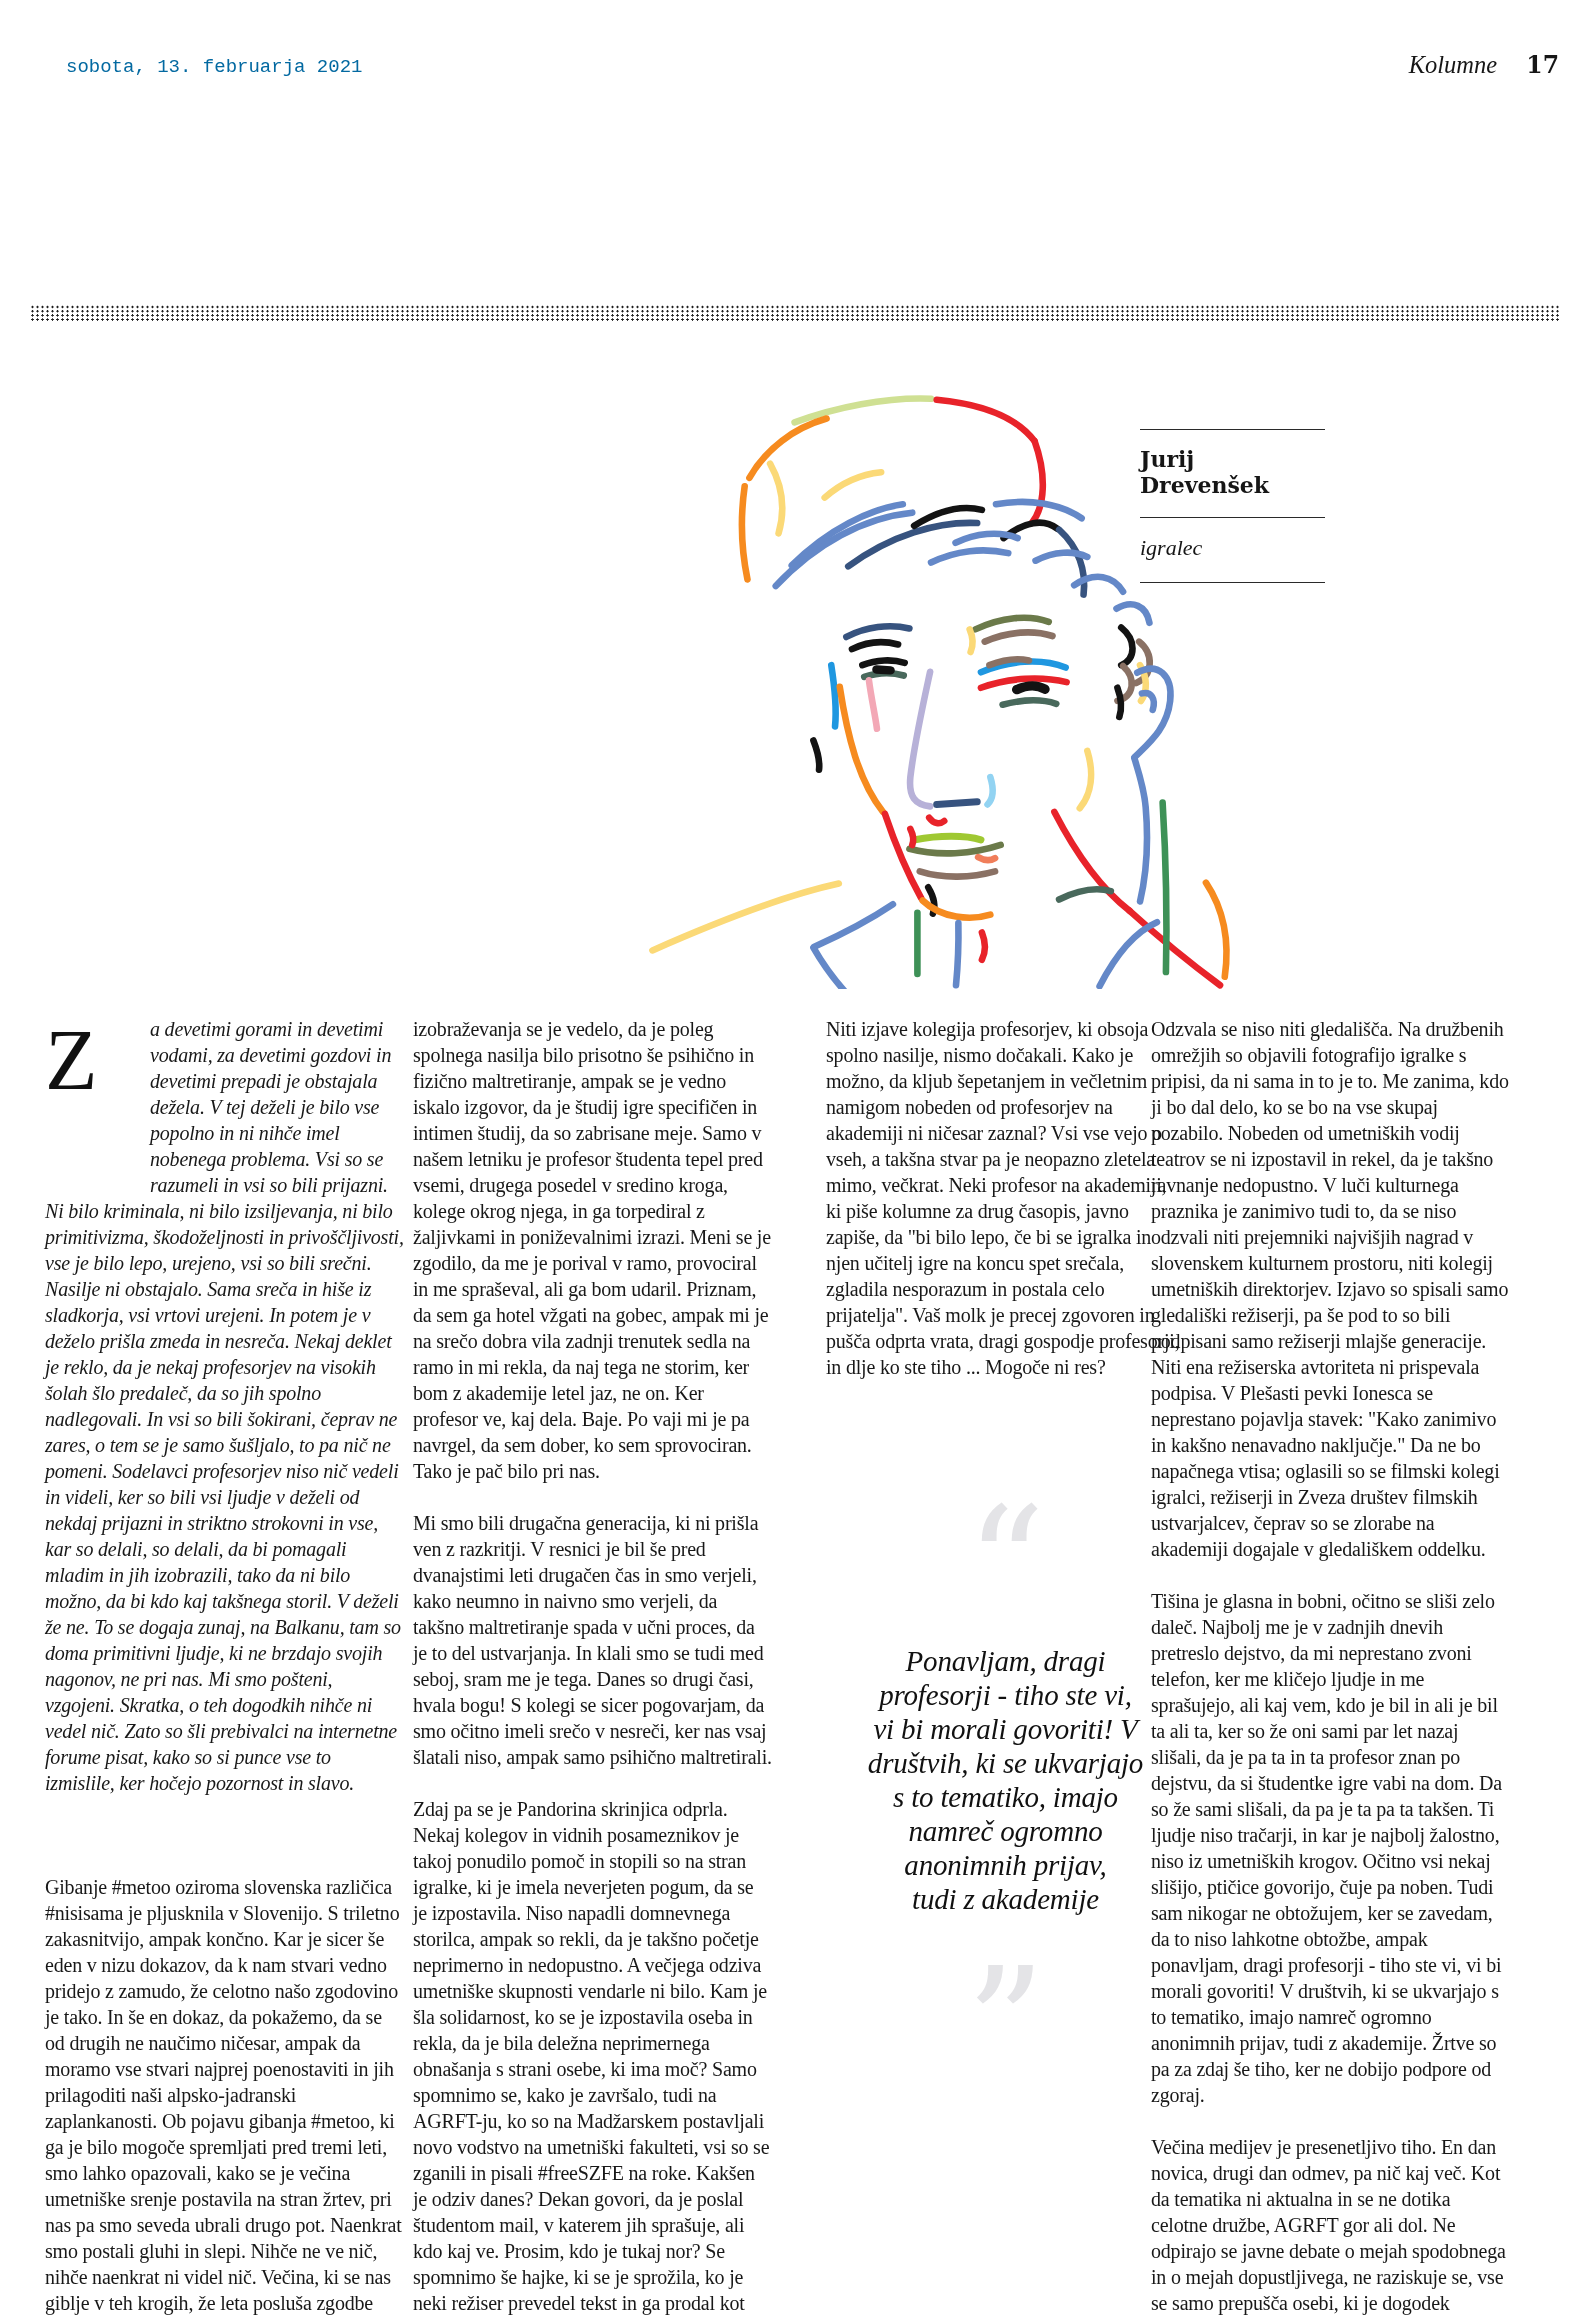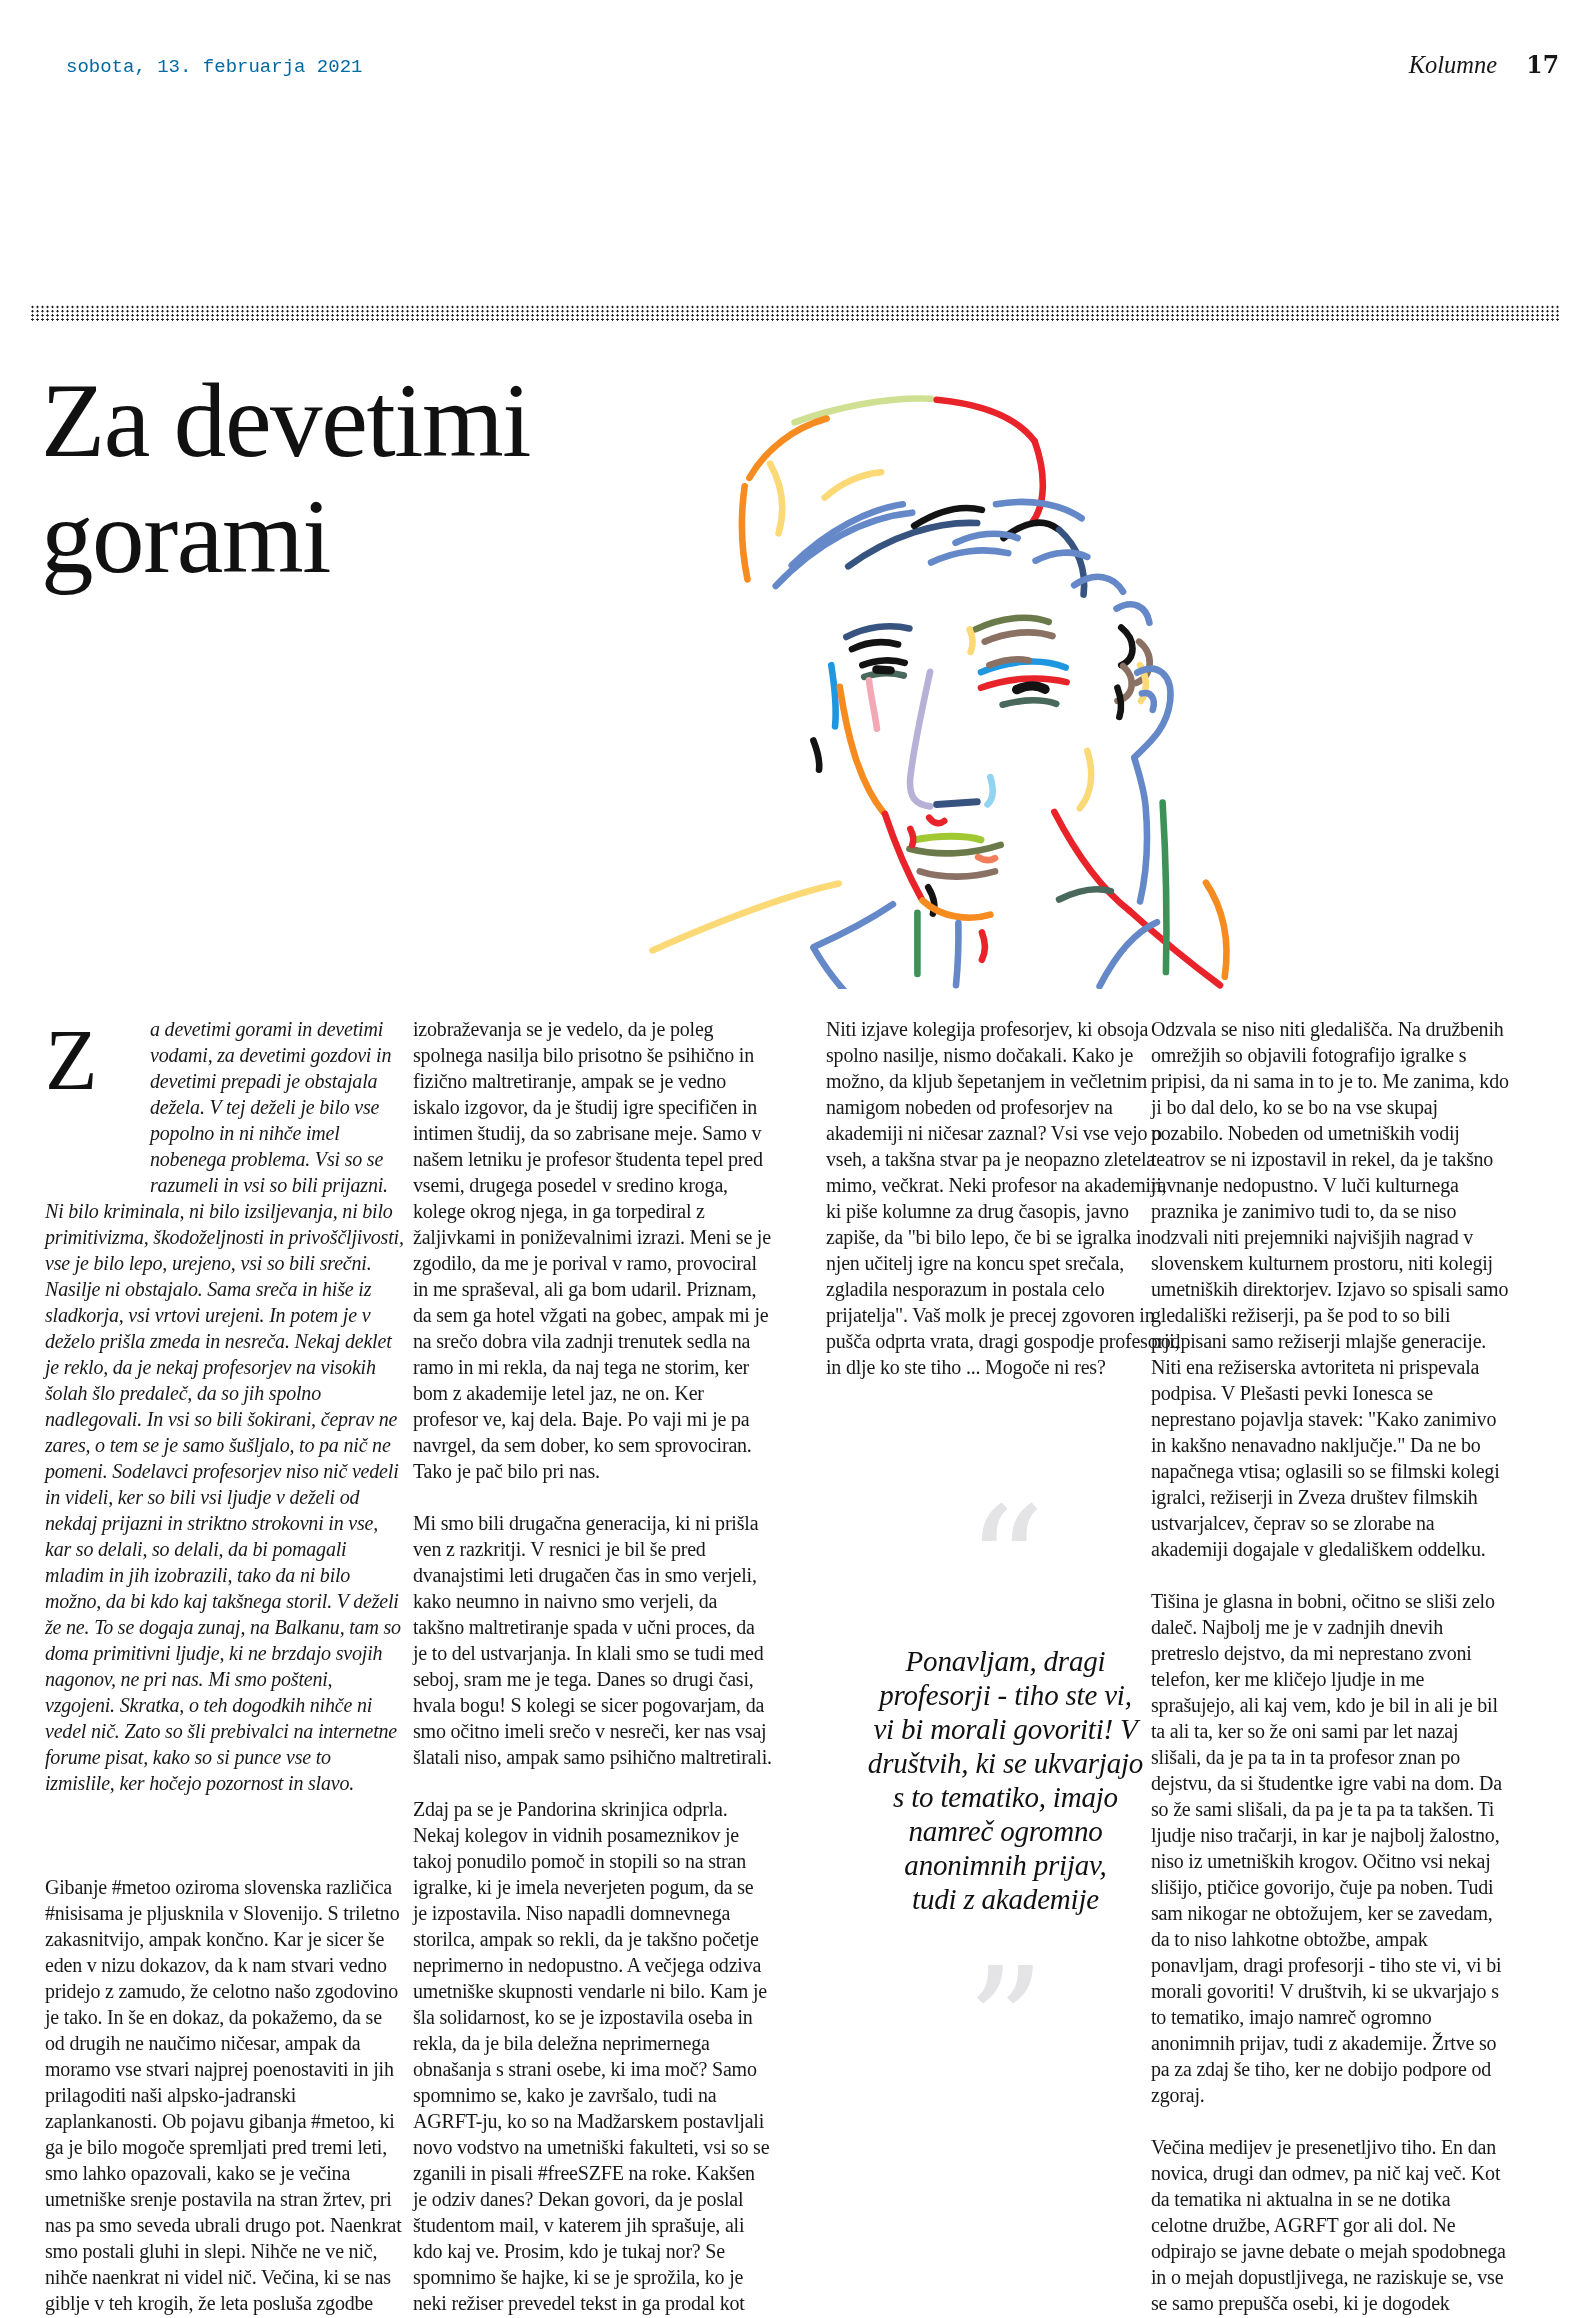--- a/index.html
+++ b/index.html
@@ -57,23 +57,28 @@
 <div class="page">
 
   <div class="date">sobota, 13. februarja 2021</div>
   <div class="pagemark">
     <span class="section">Kolumne</span>
     <span class="number">17</span>
   </div>
 
   <div class="dotted-band"></div>
 
-  <div class="headline">Za devetimi
-gorami</div>
 
+  <div class="authorbox">
+    <div class="rule"></div>
+    <div class="author-name">Jurij Drevenšek</div>
+    <div class="rule"></div>
+    <div class="author-role">igralec</div>
+    <div class="rule"></div>
+  </div>
 
   <div class="illus">
     <svg viewBox="0 0 1300 1330">
 
       <path stroke="#cfe093" stroke-width="14" d="M358,126 C445,94 552,72 648,76"></path>
       <path stroke="#e8232a" stroke-width="14" d="M660,78 C765,88 832,118 868,166"></path>
       <path stroke="#e8232a" stroke-width="14" d="M868,166 C894,238 890,305 862,340"></path>
       <path stroke="#f68b1f" stroke-width="14" d="M262,244 C298,182 356,138 426,118"></path>
       <path stroke="#f68b1f" stroke-width="14" d="M252,262 C242,332 246,402 258,460"></path>
       <path stroke="#fbd977" stroke-width="14" d="M306,214 C334,264 338,314 324,362"></path>

